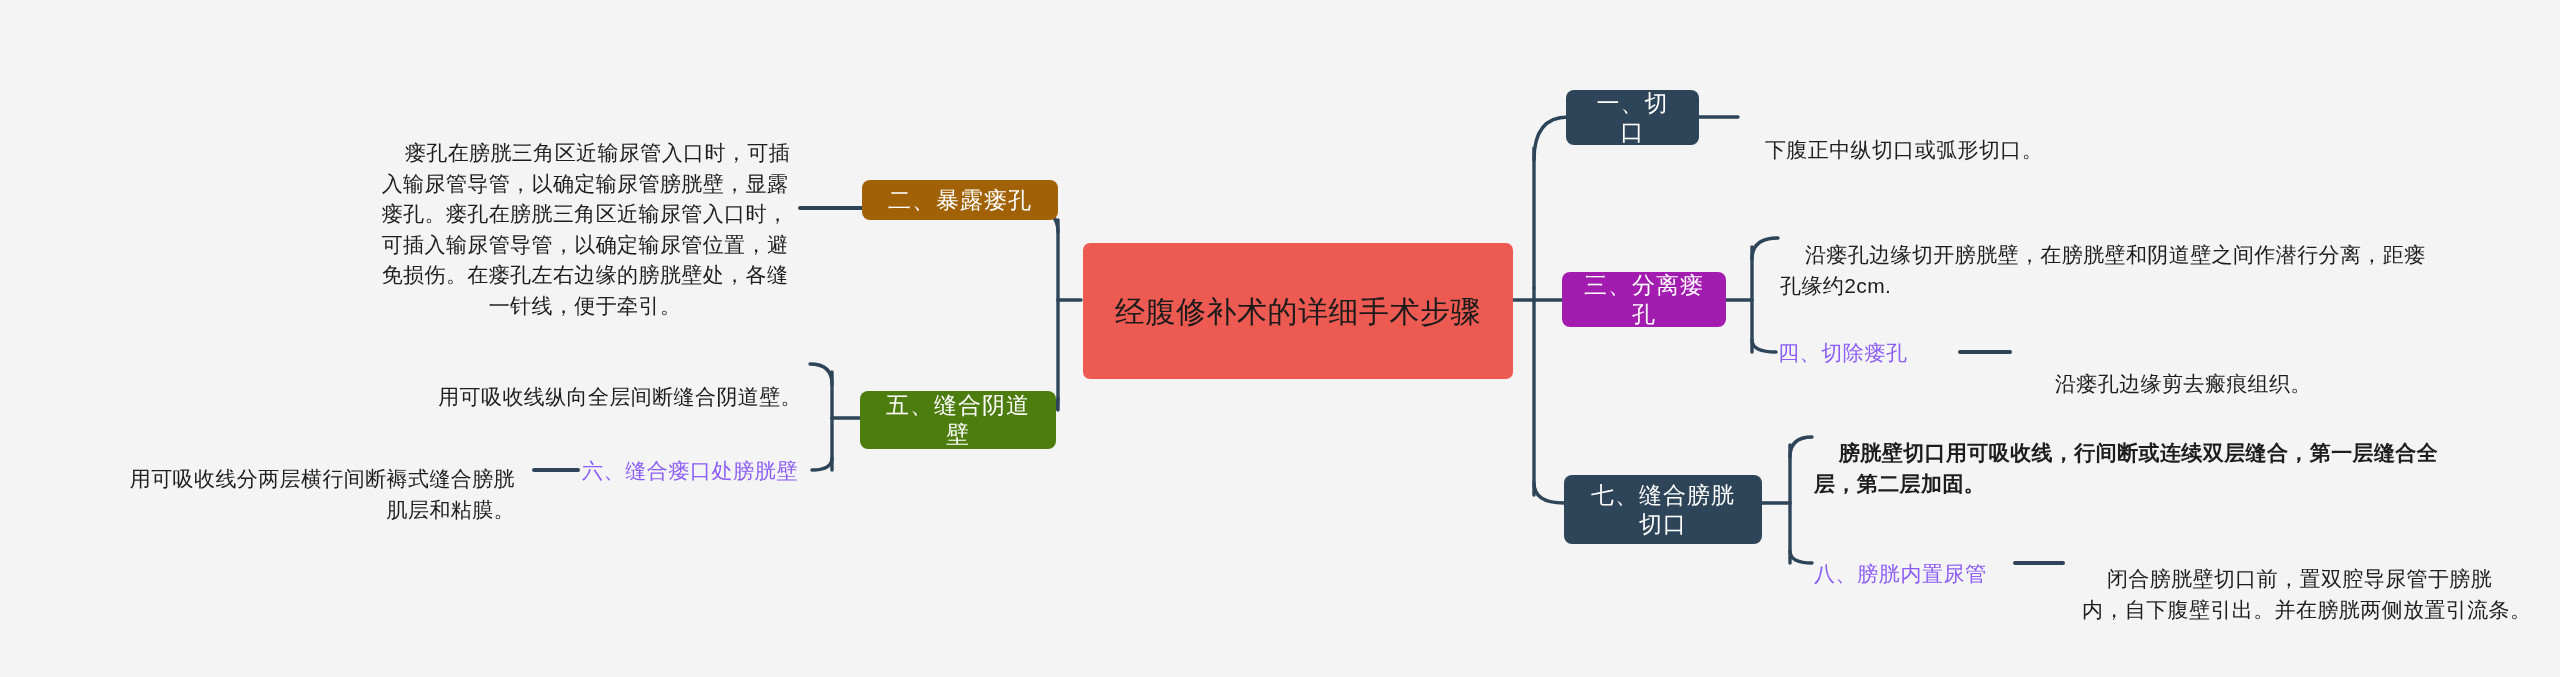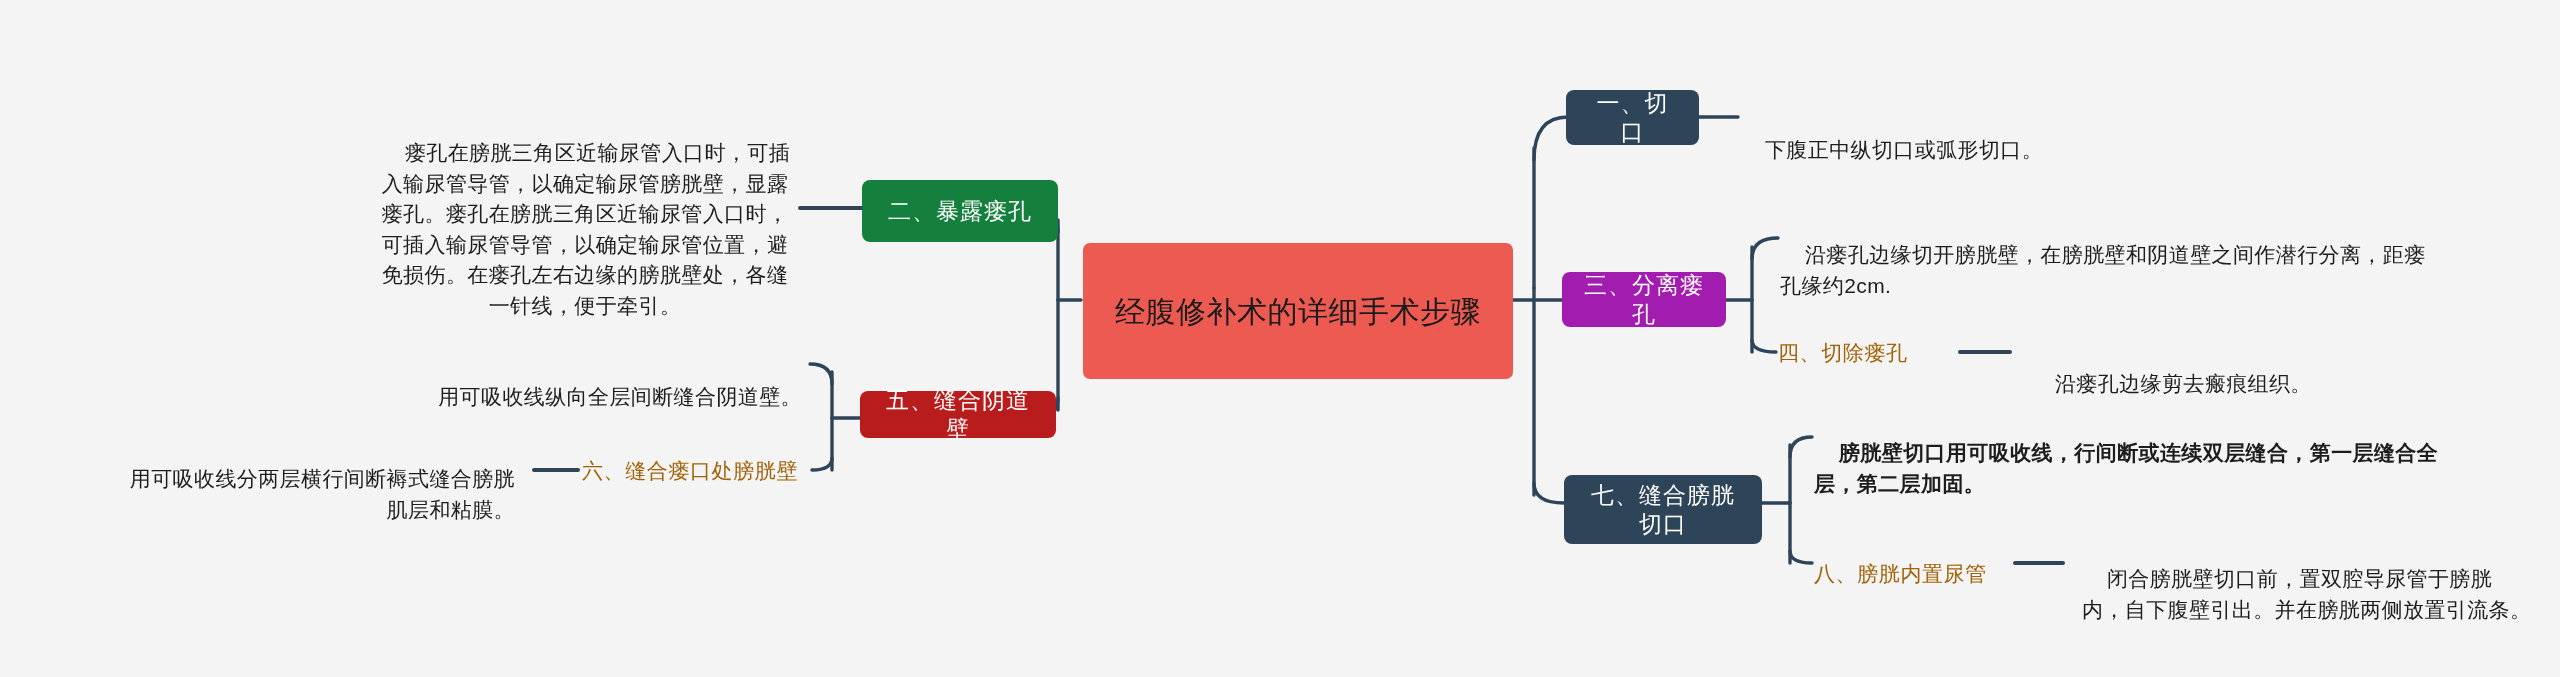--- a/index.html
+++ b/index.html
@@ -69,21 +69,21 @@
     color: #1d1d1d;
     letter-spacing: 0.4px;
     white-space: pre-wrap;
     box-sizing: border-box;
   }
 
   .sub-node {
     position: absolute;
     font-size: 21px;
     line-height: 1.35;
-    color: #a16207;
+    color: #8b5cf6;
     letter-spacing: 0.6px;
     white-space: nowrap;
   }
 
   .text-left  { text-align: right; }
   .text-right { text-align: left; }
 </style>
 </head>
 <body style="background: rgb(244, 244, 244);">
 
@@ -143,42 +143,42 @@
     <span>经腹修补术的详细手术步骤</span>
   </div>
 
   <div class="node branch-node" style="left: 1566px; top: 90px; width: 133px; height: 55px; background: rgb(45, 68, 89); color: rgb(255, 255, 255);">
     <span>一、切口</span>
   </div>
   <div class="leaf-label text-right" style="left:1740px; top:105px; width:620px;">
     <span>下腹正中纵切口或弧形切口。</span>
   </div>
 
-  <div class="node branch-node" style="left: 862px; top: 180px; width: 196px; height: 62px; background: #15803d; color: rgb(255, 255, 255);">
+  <div class="node branch-node" style="left: 862px; top: 180px; width: 196px; height: 40px; background: #a16207; color: rgb(255, 255, 255);">
     <span>二、暴露瘘孔</span>
   </div>
   <div class="leaf-label text-left" style="left:376px; top:108px; width:418px;text-align:center;">
     <span>瘘孔在膀胱三角区近输尿管入口时，可插入输尿管导管，以确定输尿管膀胱壁，显露瘘孔。瘘孔在膀胱三角区近输尿管入口时，可插入输尿管导管，以确定输尿管位置，避免损伤。在瘘孔左右边缘的膀胱壁处，各缝一针线，便于牵引。</span>
   </div>
 
   <div class="node branch-node" style="left: 1562px; top: 272px; width: 164px; height: 55px; background: #a21caf; color: rgb(255, 255, 255);">
     <span>三、分离瘘孔</span>
   </div>
   <div class="leaf-label text-right" style="left:1780px; top:210px; width:650px;">
     <span>沿瘘孔边缘切开膀胱壁，在膀胱壁和阴道壁之间作潜行分离，距瘘孔缘约2cm.</span>
   </div>
 
   <div class="sub-node" style="left:1778px; top:339px;">
     <span>四、切除瘘孔</span>
   </div>
   <div class="leaf-label text-right" style="left:2030px; top:339px; width:470px;">
     <span>沿瘘孔边缘剪去瘢痕组织。</span>
   </div>
 
-  <div class="node branch-node" style="left: 860px; top: 391px; width: 196px; height: 47px; background: #b91c1c; color: rgb(255, 255, 255);">
+  <div class="node branch-node" style="left: 860px; top: 391px; width: 196px; height: 58px; background: #4d7c0f; color: rgb(255, 255, 255);">
     <span>五、缝合阴道壁</span>
   </div>
   <div class="leaf-label text-left" style="left:380px; top:352px; width:422px;">
     <span>用可吸收线纵向全层间断缝合阴道壁。</span>
   </div>
 
   <div class="sub-node" style="left:582px; top:457px;">
     <span>六、缝合瘘口处膀胱壁</span>
   </div>
   <div class="leaf-label text-left" style="left:85px; top:434px; width:430px;">

